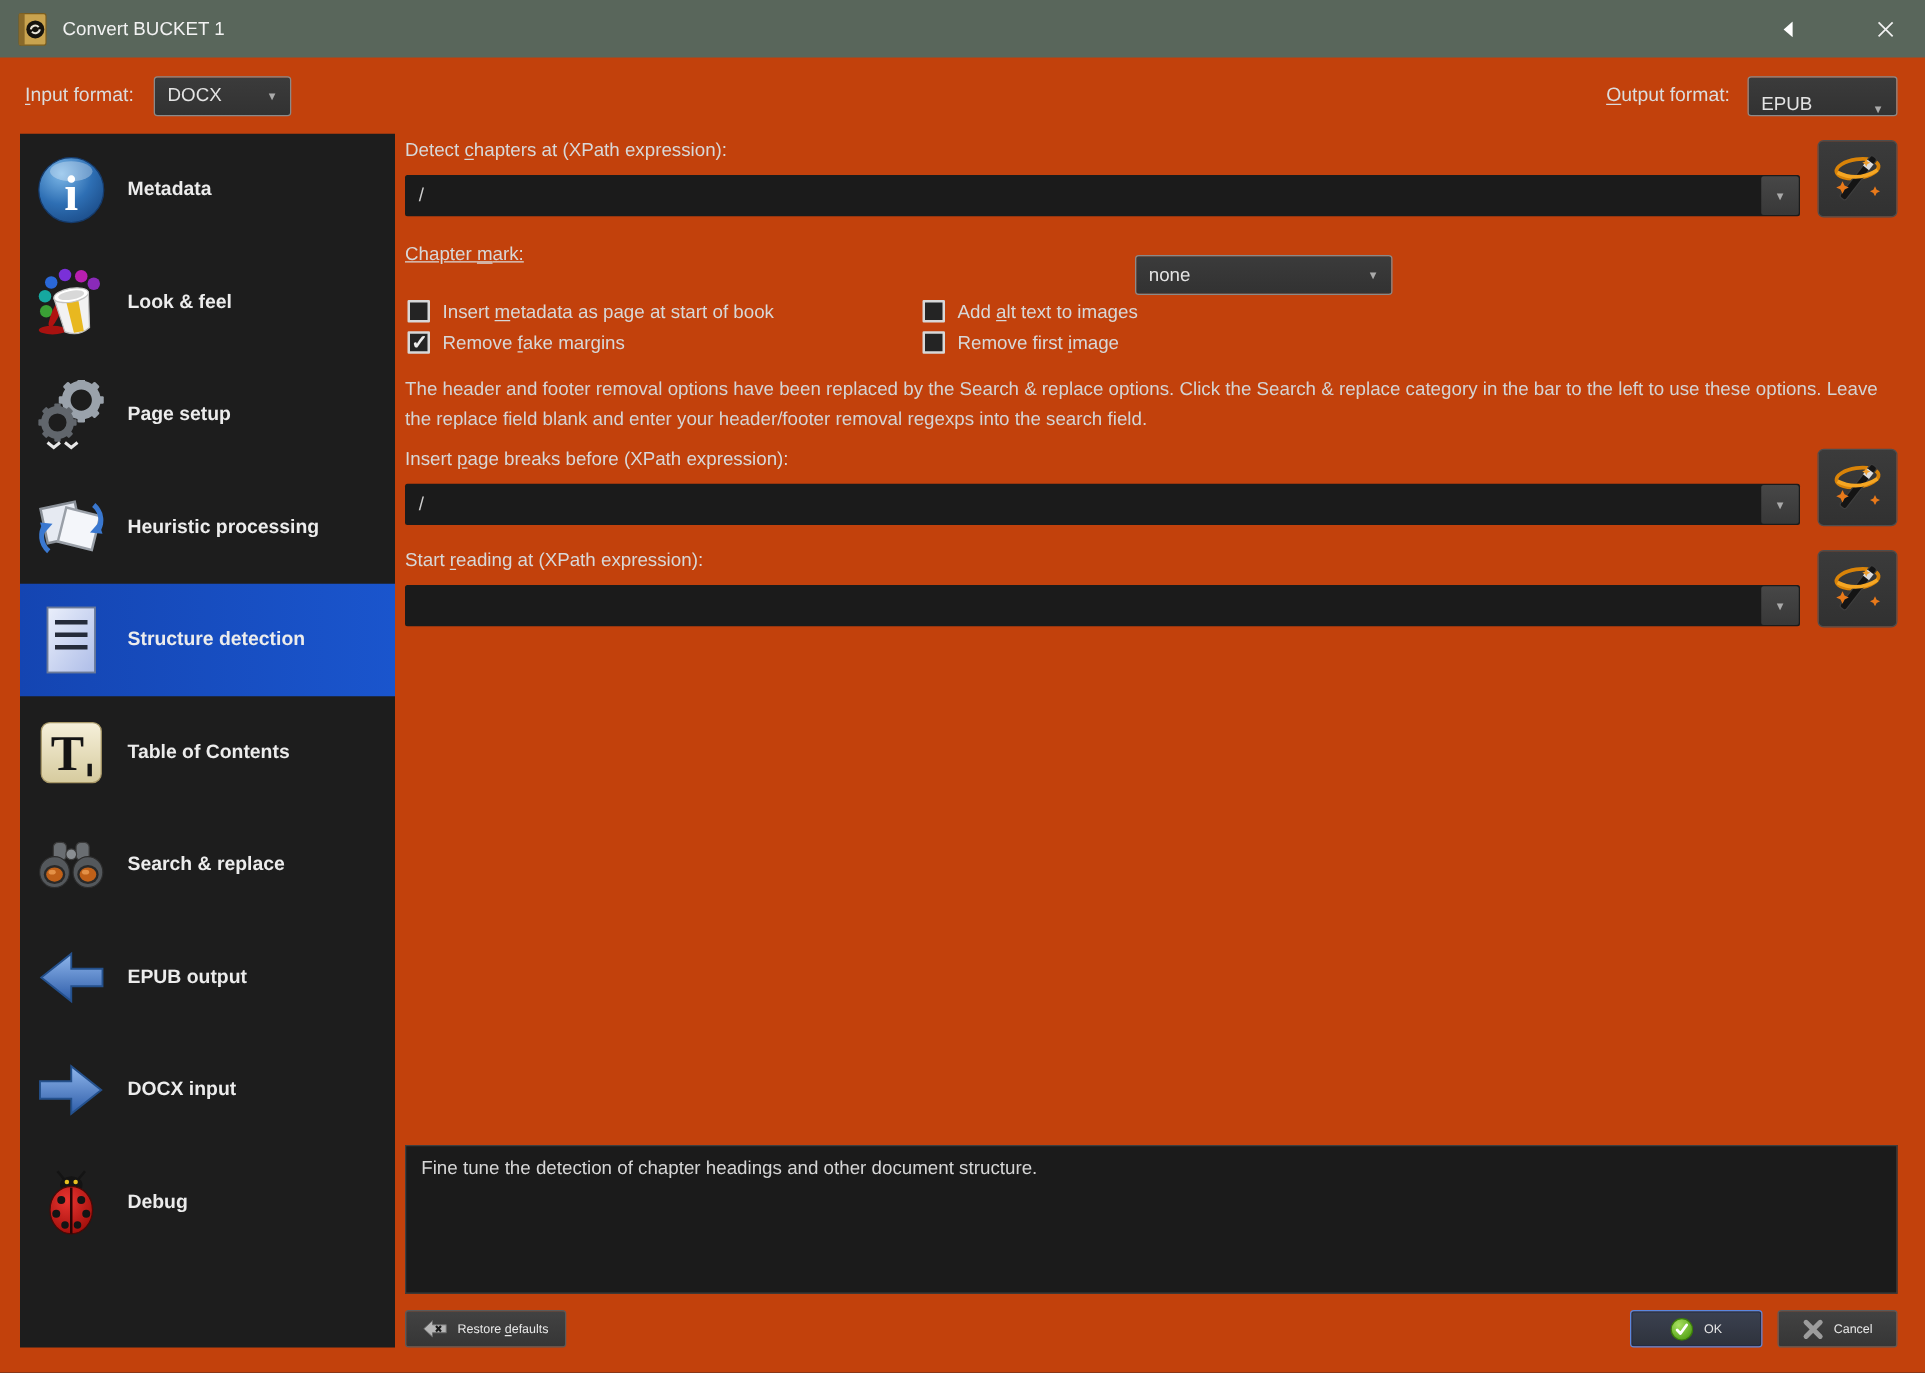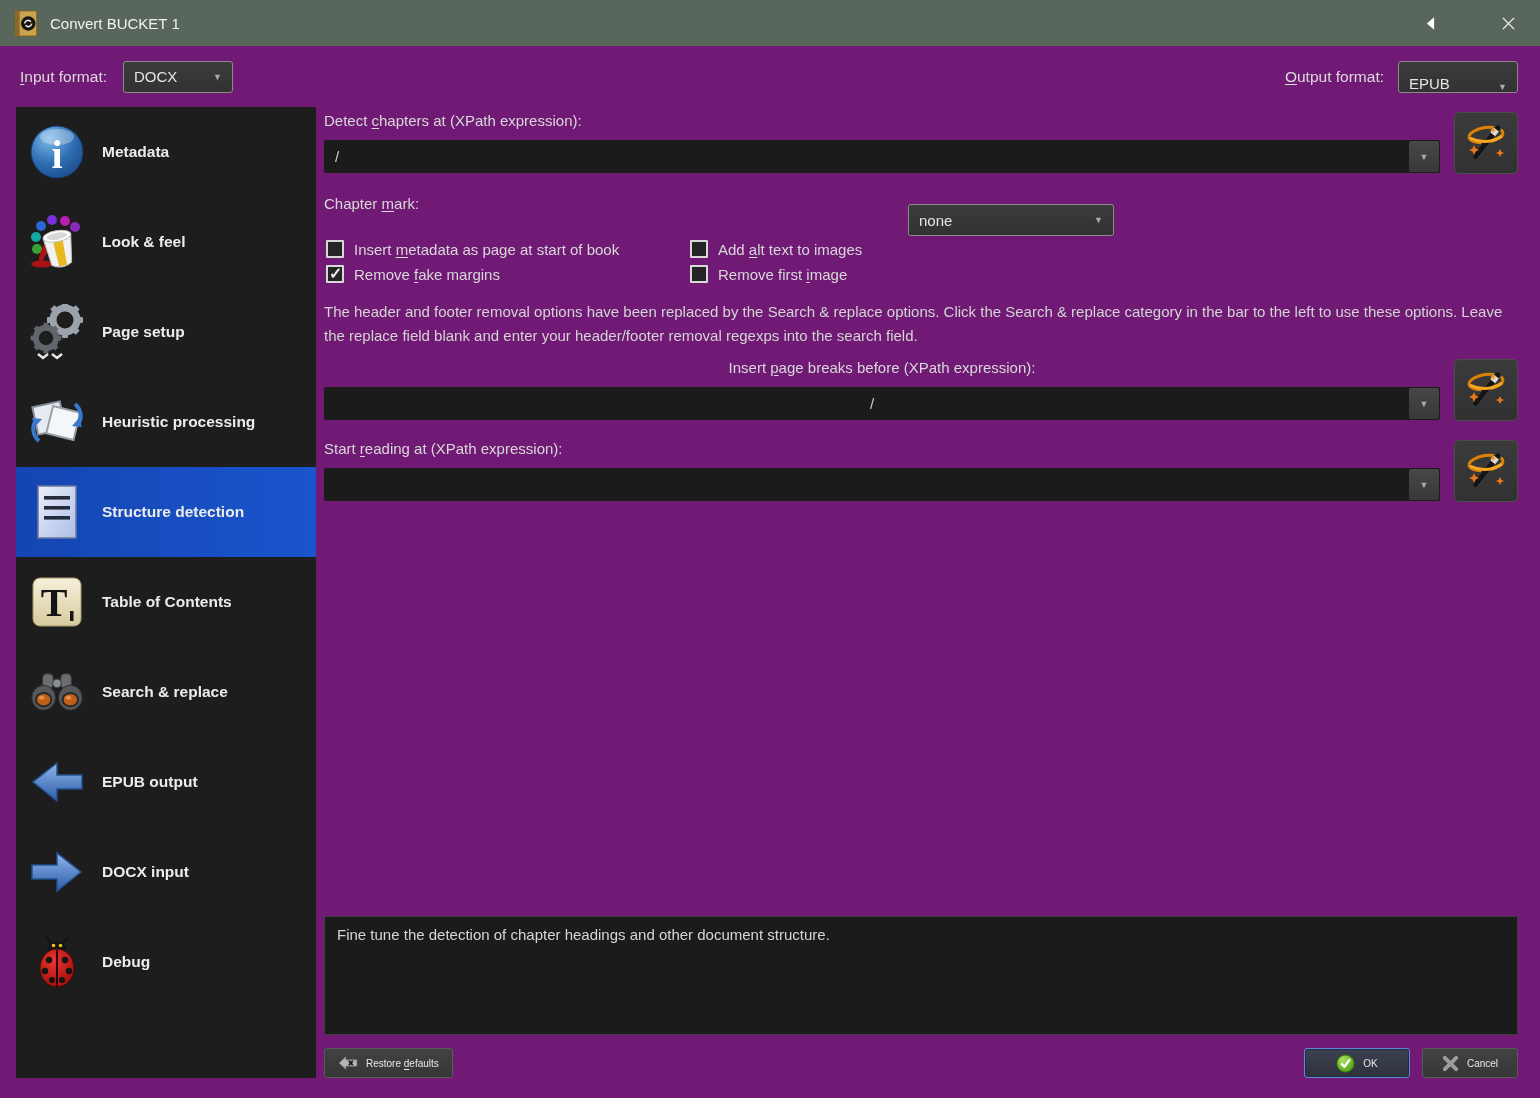--- a/index.html
+++ b/index.html
@@ -2,21 +2,21 @@
 <html><head>
 <meta charset="utf-8">
 <style>
   * { box-sizing: border-box; }
   html,body { margin:0; padding:0; }
   body {
     width:1540px; height:1098px; overflow:hidden;
     background:#2b2b2b; color:#d9d9d9;
     font-family:"Liberation Sans", sans-serif;
   }
-  .window { position:relative; width:1540px; height:1098px; background:#701a75; }
+  .window { position:relative; width:1540px; height:1098px; background:#c2410c; }
 
   
   .titlebar {
     position:absolute; top:0; left:0; right:0; height:46px;
     background:#59665b; display:flex; align-items:center; padding:0 12px;
   }
   .app-icon { display:flex; margin-left:2px; }
   .tb-title { color:#f2f2f2; font-size:15px; margin-left:12px; }
   .tb-btn { width:40px; height:46px; display:flex; align-items:center; justify-content:center; cursor:default; }
   .tb-shade { margin-left:auto; margin-right:38px; }
@@ -45,46 +45,46 @@
   .side-item.selected { background:linear-gradient(90deg,#1445b2,#1a55cd); }
   .side-icon { width:58px; height:58px; flex:0 0 58px; display:flex; align-items:center; justify-content:center; margin-right:16px; }
   .side-label { font-weight:bold; font-size:15.5px; color:#ececec; line-height:24px; }
 
   
   .content { position:absolute; left:324px; top:107px; width:1194px; height:971px; }
   .field-label { font-size:15px; color:#d8d8d8; height:22px; }
   u { text-underline-offset:2px; }
 
   .xpath-group { display:flex; align-items:flex-start; }
-  .g1 { margin-top:5px; } .g2 { margin-top:11px;text-align:center; } .g3 { margin-top:19px; }
+  .g1 { margin-top:5px; } .g2 { margin-top:11px; } .g3 { margin-top:19px; }
   .xg-left { flex:1; }
   .combo {
     margin-top:6px; height:33px; background:#1b1b1b; border-radius:2px;
     display:flex; align-items:center;
   }
   .combo-value { padding-left:11px; font-size:15px; color:#cfcfcf; flex:1; min-height:1px; }
   .combo-btn {
     width:30px; height:31px; margin:1px 1px 1px 0;
     background:linear-gradient(#474747,#383838); border-radius:2px;
     display:flex; align-items:center; justify-content:center; cursor:default;
   }
   .combo-btn .dd-arrow { margin:0; padding:0; }
   .wizard-btn {
     width:64px; height:62px; margin-left:14px; flex:0 0 64px;
     background:linear-gradient(#3b3b3b,#313131); border:1px solid #4d4d4d; border-radius:5px;
     display:flex; align-items:center; justify-content:center; padding:0; cursor:default;
   }
 
-  .chapter-row { position:relative; height:33px; margin-top:15px; display:flex; align-items:center; }
+  .chapter-row { position:relative; height:33px; margin-top:15px; display:flex; align-items:center;text-decoration:underline; }
   .chapter-mark { position:absolute; left:584px; top:0; width:206px;margin-top:15px; }
 
   .cb-row { display:flex; align-items:center; height:24px; padding-left:2px; }
   .r1 { margin-top:15px; } .r2 { margin-top:1px; }
   .cb-item { display:flex; align-items:center; gap:10px; cursor:default; }
-  .cb-col1 { width:364px; }
+  .cb-col1 { width:412px; }
   .cb {
     width:18px; height:18px; flex:0 0 18px; border:2px solid #d8d8d8;
     background:#242424; border-radius:1px; position:relative;
   }
   .cb.checked::after {
     content:"✓"; position:absolute; left:1px; top:-3px;
     font-size:16px; font-weight:bold; color:#ececec;
   }
   .cb-label { font-size:15px; color:#d8d8d8; }
 

